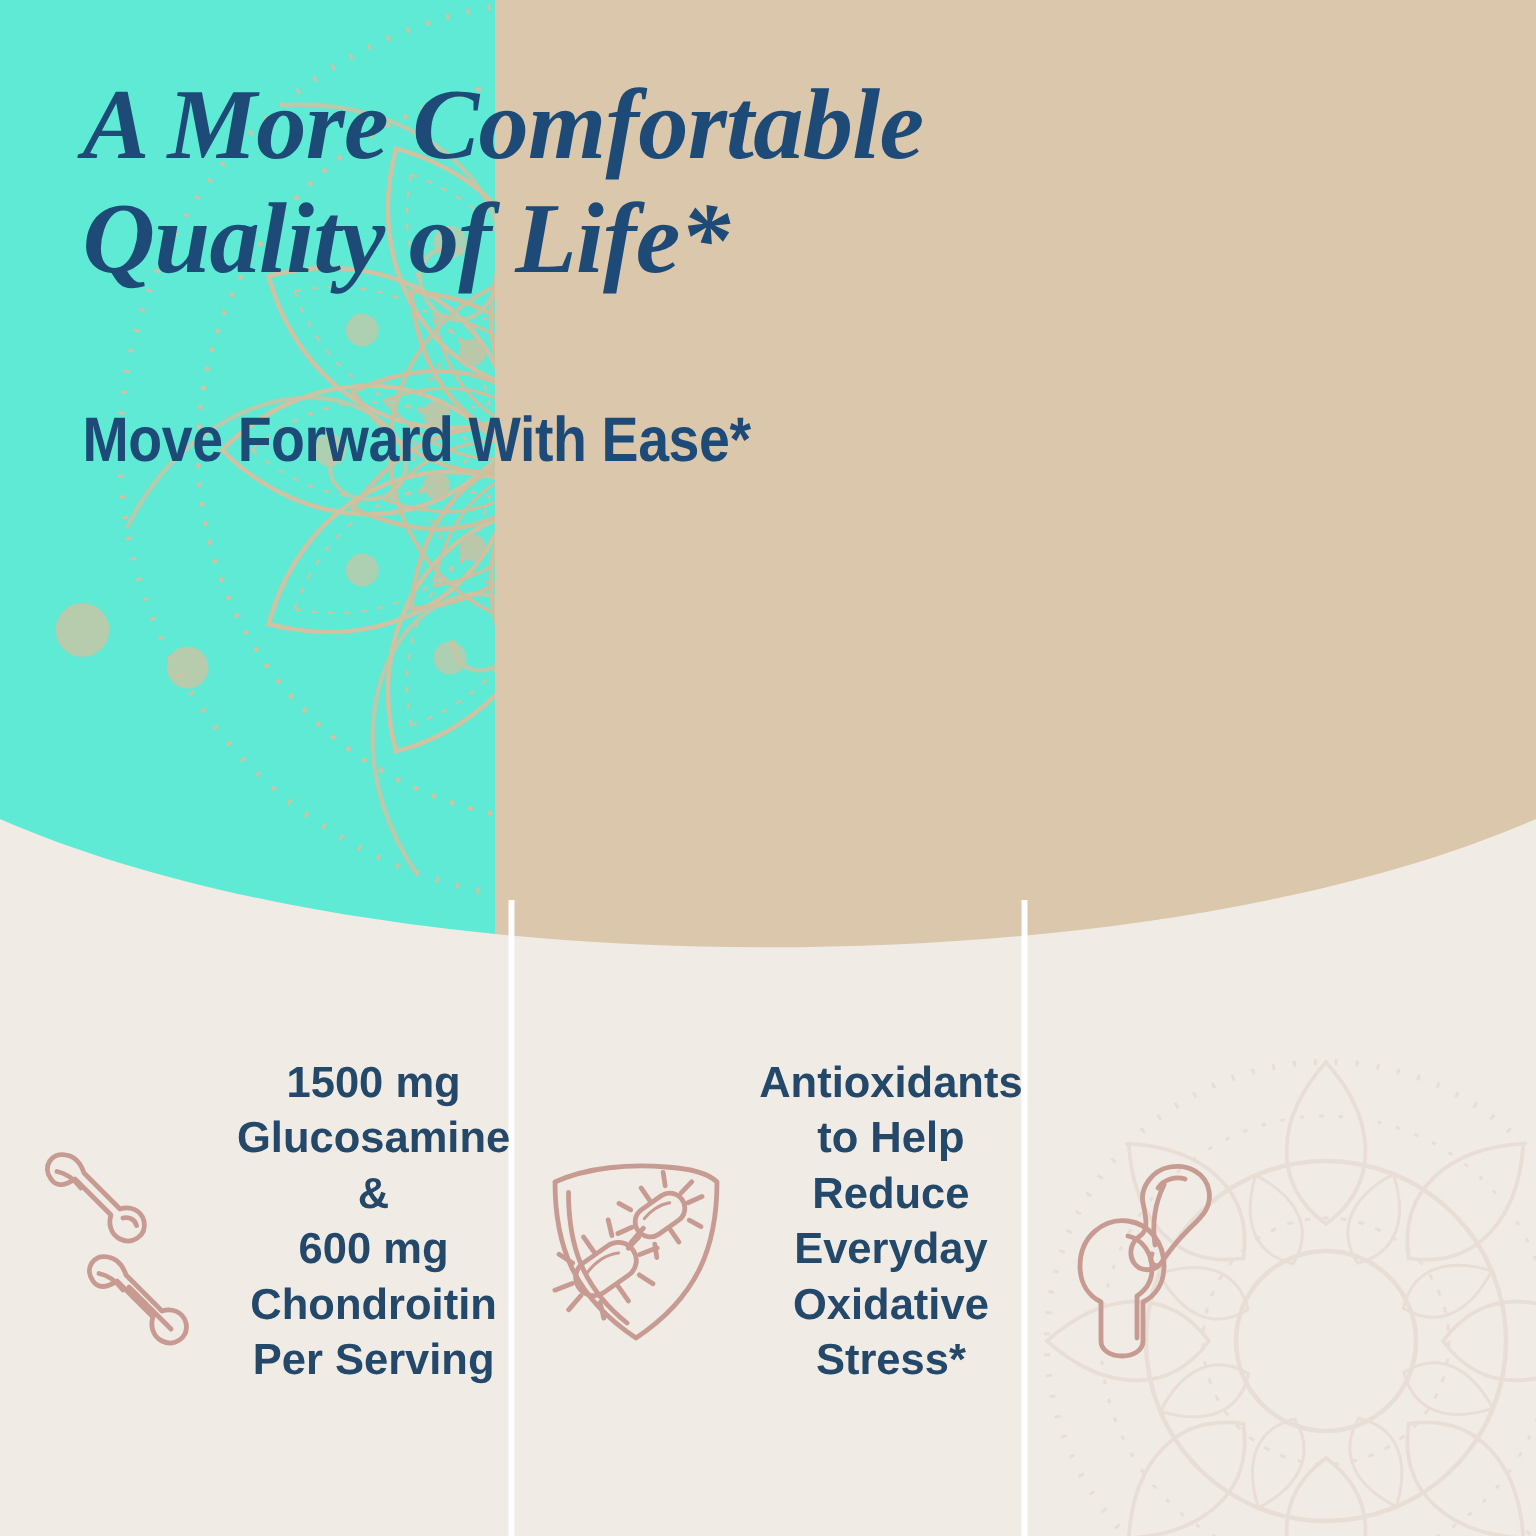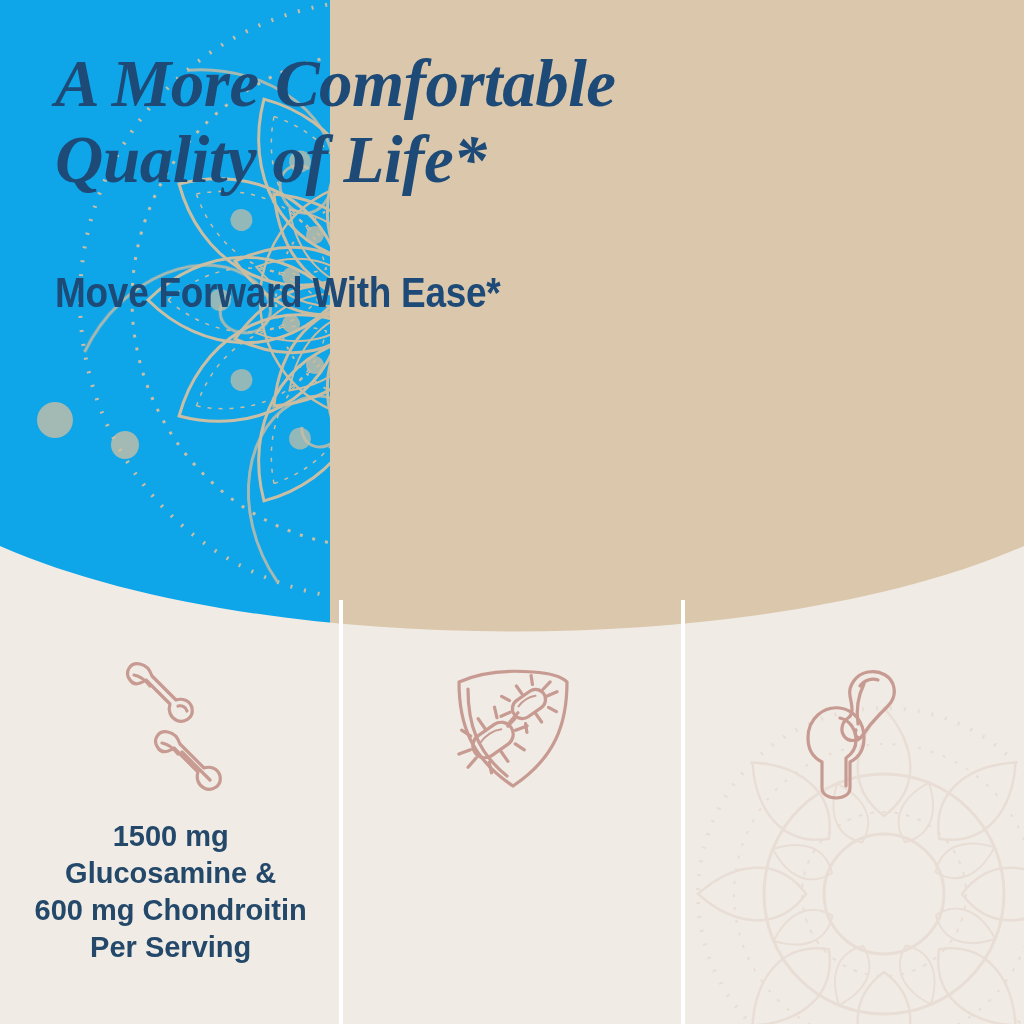--- a/index.html
+++ b/index.html
@@ -4,21 +4,21 @@
 <style>
   html,body{margin:0;padding:0;}
   body{
     width:1024px;height:1024px;overflow:hidden;
     font-family:"Liberation Sans", sans-serif;
     background:#f0ebe4;
   }
   .canvas{position:relative;width:1024px;height:1024px;overflow:hidden;}
 
   
-  .hero{position:absolute;left:0;top:0;width:1024px;height:660px;background:#0ea5e9;overflow:hidden;}
+  .hero{position:absolute;left:0;top:0;width:1024px;height:660px;background:#5eead4;overflow:hidden;}
   .hero-pattern{position:absolute;left:0;top:0;width:1024px;height:660px;}
 
   .photo{position:absolute;left:330px;top:0;width:694px;height:660px;overflow:hidden;}
   .photo-bg{position:absolute;inset:0;background:#dbc7ab;}
 
   
   .headline{
     position:absolute;left:55px;top:46px;width:800px;
     font-family:"Liberation Serif", serif;
     font-style:italic;font-weight:700;
@@ -34,21 +34,21 @@
     transform:scaleX(0.88);transform-origin:left center;
   }
 
   
   .bottom{position:absolute;left:0;top:520px;width:1024px;height:504px;}
   .bottom-fill{position:absolute;left:0;top:0;width:1024px;height:504px;}
   .bottom-mandala{position:absolute;right:-60px;bottom:-70px;width:400px;height:400px;opacity:.55;}
 
   
   .features{position:absolute;left:0;top:600px;width:1024px;height:424px;display:flex;}
-  .feat{position:relative;flex:1 1 0;display:flex;flex-direction:column;}
+  .feat{position:relative;flex:1 1 0;display:flex;flex-direction:row;align-items:center;}
   .feat-icon{height:170px;display:flex;align-items:center;justify-content:center;margin-top:42px;}
   .feat-text{
     font-family:"Liberation Sans", sans-serif;
     font-weight:700;font-size:29px;line-height:1.28;
     color:#24486a;text-align:center;white-space:pre-line;
     padding:0 8px;margin-top:6px;
   }
   .divider{position:absolute;top:0;width:4px;height:424px;background:#ffffff;}
   .divider.d1{left:339px;}
   .divider.d2{left:681px;}
@@ -430,20 +430,24 @@
               <rect x="-22" y="-12" width="44" height="24" rx="12"></rect>
               <path d="M-16,-16 L-20,-26 M0,-14 L0,-26 M16,-16 L20,-26
                        M-16,16 L-20,26 M0,14 L0,26 M16,16 L20,26
                        M-24,-5 L-36,-8 M-24,5 L-36,8
                        M24,-5 L36,-8 M24,5 L36,8"></path>
               <path d="M-12,-5 C-4,-8 6,-8 13,-4" stroke-width="2"></path>
             </g>
           </g>
         </svg>
       </div>
+      <div class="feat-text">Antioxidants
+to Help Reduce
+Everyday
+Oxidative Stress*</div>
     </div>
 
     <div class="feat">
       <div class="feat-icon">
         <svg width="150" height="150" viewBox="0 0 150 150">
           <g fill="none" stroke="#c79a92" stroke-width="3.2" stroke-linecap="round" stroke-linejoin="round">
 
             <path d="M72,44 C70,34 78,22 90,20 C102,18 114,24 116,36
                      C118,48 110,54 102,62 C94,70 88,78 84,84
                      C80,90 70,90 66,84 C62,78 64,70 70,66

